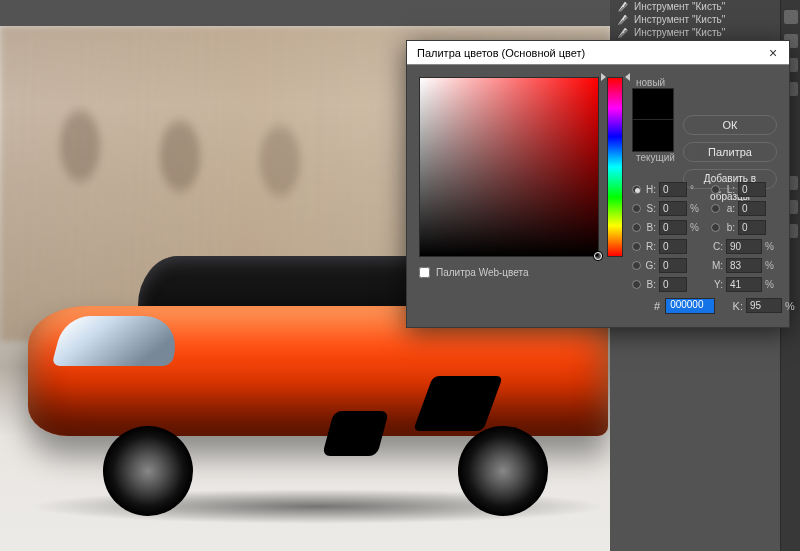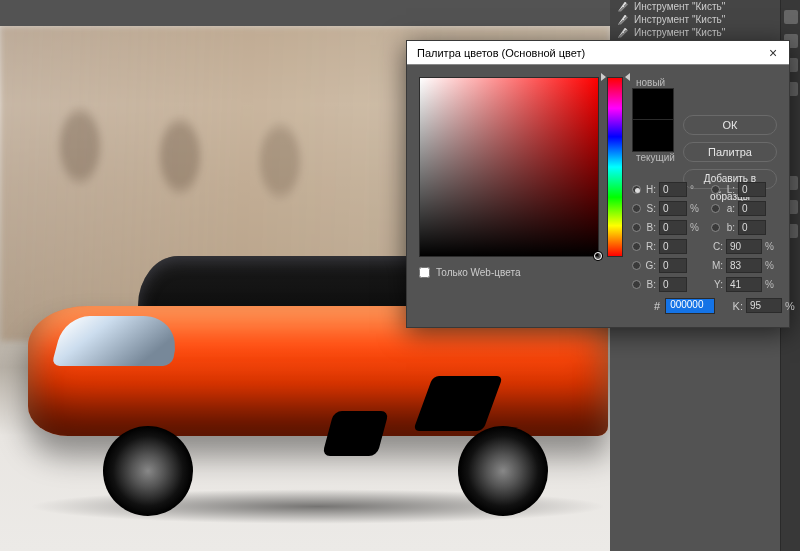--- a/index.html
+++ b/index.html
@@ -183,21 +183,21 @@
 
     <div class="swatch-block">
       <div class="swatch-label">новый</div>
       <div class="swatch-new"></div>
       <div class="swatch-cur"></div>
       <div class="swatch-label">текущий</div>
     </div>
 
     <label class="webonly">
       <input type="checkbox" style="">
-      <span>Только Web-цвета</span>
+      <span>Палитра Web-цвета</span>
     </label>
 
     <div class="btn-col">
       <div class="ps-btn">ОК</div>
       <div class="ps-btn">Палитра</div>
       <div class="ps-btn" style="font-size:10px">Добавить в образцы</div>
     </div>
 
     <div class="fields">
       <div class="frow">

